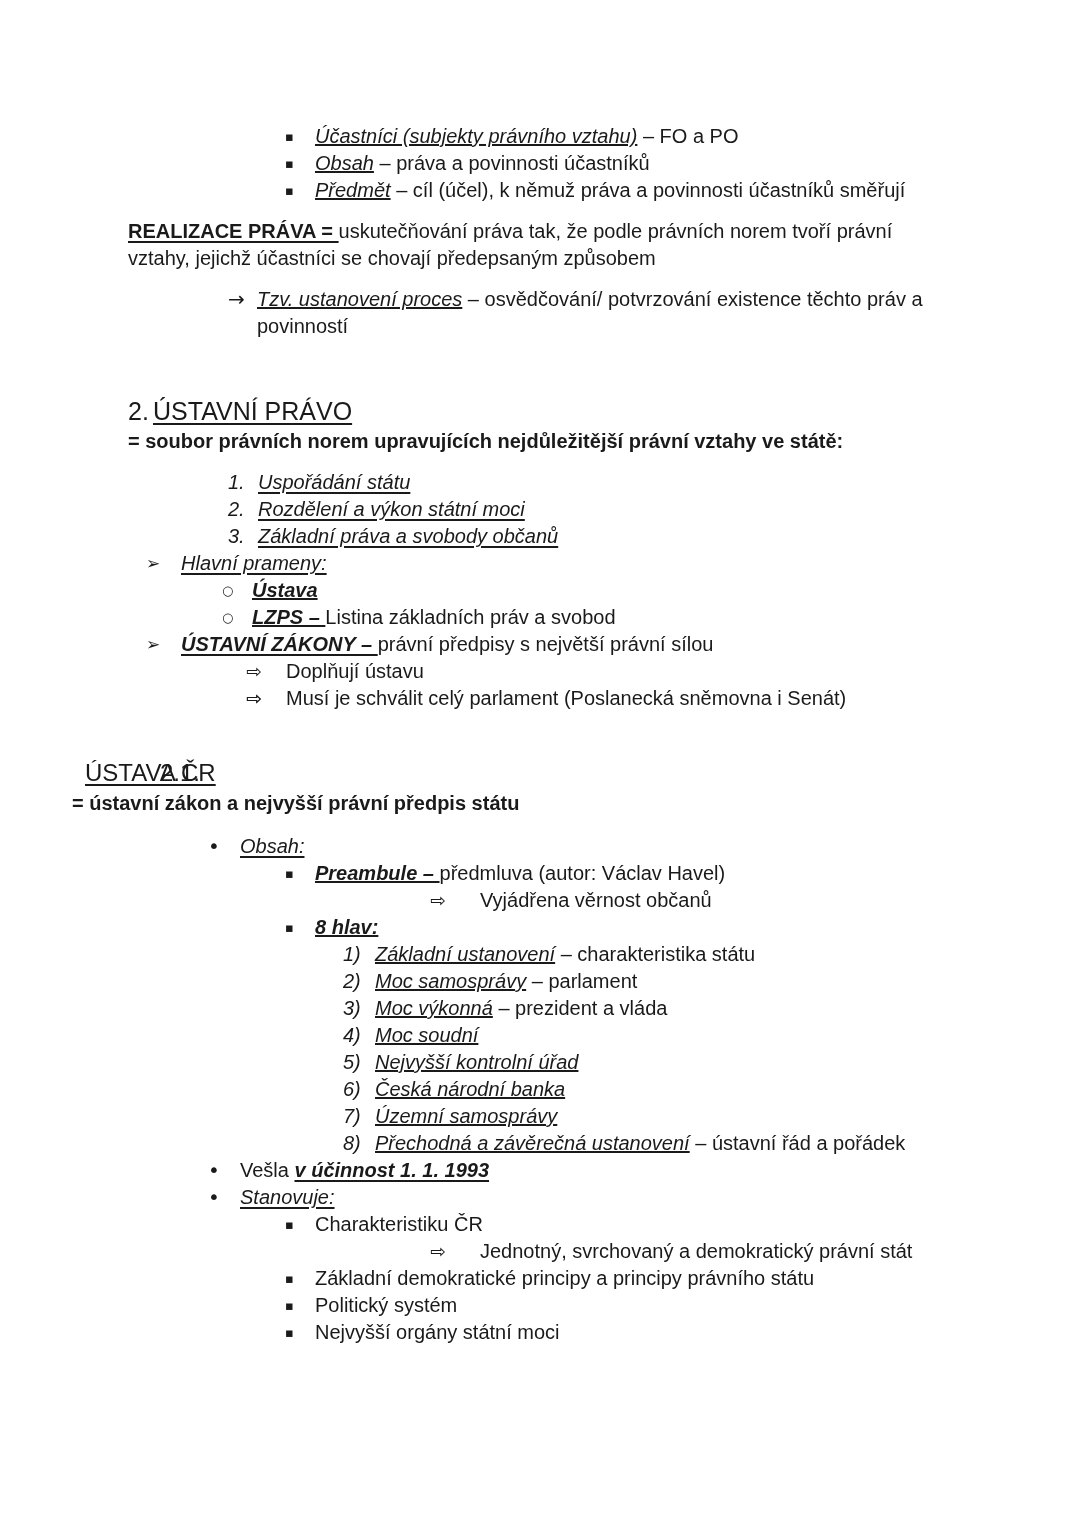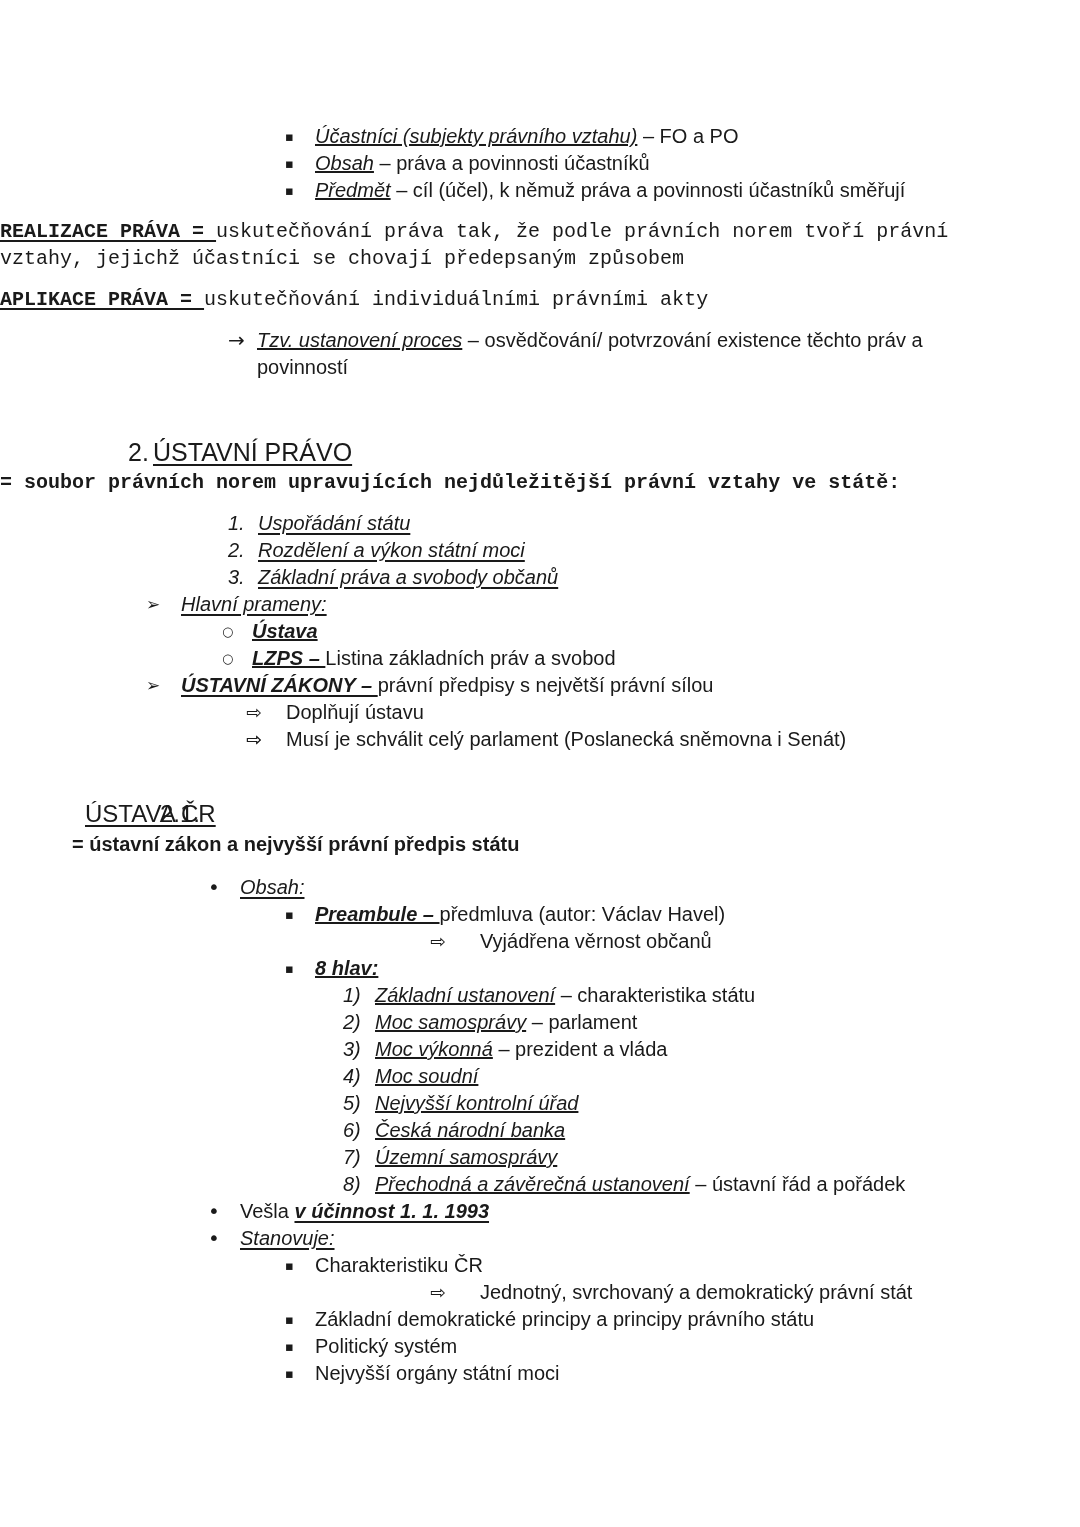--- a/index.html
+++ b/index.html
@@ -23,21 +23,21 @@
     box-sizing:border-box;
   }
   .marker{
     position:absolute;
     top:0;
     line-height:27px;
     font-family:"DejaVu Sans",sans-serif;
     font-style:normal;
   }
   
-  .k-p    {font-family:Liberation Mono, monospace;}
+  .k-p    {padding-left:128px;}
   .k-p2   {padding-left:72px;}
   .k-h2   {padding-left:153px;font-size:25px;line-height:34px;}
   .k-h2   .marker{left:128px;line-height:34px;font-size:25px;font-family:"Liberation Sans","DejaVu Sans",sans-serif;}
   .k-h21  {padding-left:85px;font-size:24px;line-height:34px;}
   .k-h21  .marker{left:160px;line-height:34px;font-size:24px;font-family:"Liberation Sans","DejaVu Sans",sans-serif;}
   .k-sq   {padding-left:315px;}
   .k-sq   .marker{left:285px;font-size:13px;}
   .k-arr  {padding-left:257px;}
   .k-arr  .marker{left:228px;font-size:20px;}
   .k-num  {padding-left:258px;}
@@ -60,21 +60,20 @@
 </style>
 </head>
 <body>
 
 <div class="page">
   <div id="doc-root">
       <div class="line k-sq"><span class="marker">▪</span><span class=" seg-i">Účastníci (subjekty právního vztahu)</span><span class=""> – FO a PO</span></div>
       <div class="line k-sq"><span class="marker">▪</span><span class=" seg-i">Obsah</span><span class=""> – práva a povinnosti účastníků</span></div>
       <div class="line k-sq"><span class="marker">▪</span><span class=" seg-i">Předmět</span><span class=""> – cíl (účel), k němuž práva a povinnosti účastníků směřují</span></div>
       <div class="line k-p" style="margin-top: 14px;"><span class=" seg-b seg-u">REALIZACE PRÁVA = </span><span class="">uskutečňování práva tak, že podle právních norem tvoří právní vztahy, jejichž účastníci se chovají předepsaným způsobem</span></div>
-      <div class="line k-p" style="margin-top: 14px;"><span class=" seg-b seg-u">APLIKACE PRÁVA = </span><span class="">uskutečňování individuálními právními akty</span></div>
       <div class="line k-arr" style="margin-top: 14px;"><span class="marker">→</span><span class=" seg-i">Tzv. ustanovení proces</span><span class=""> – osvědčování/ potvrzování existence těchto práv a povinností</span></div>
       <div class="line k-h2" style="margin-top: 54px;"><span class="marker">2.</span><span class=" seg-u">ÚSTAVNÍ PRÁVO</span></div>
       <div class="line k-p"><span class=" seg-b">= soubor právních norem upravujících nejdůležitější právní vztahy ve státě:</span></div>
       <div class="line k-num" style="margin-top: 14px;"><span class="marker">1.</span><span class=" seg-i seg-u">Uspořádání státu</span></div>
       <div class="line k-num"><span class="marker">2.</span><span class=" seg-i seg-u">Rozdělení a výkon státní moci</span></div>
       <div class="line k-num"><span class="marker">3.</span><span class=" seg-i seg-u">Základní práva a svobody občanů</span></div>
       <div class="line k-chev"><span class="marker">➢</span><span class=" seg-i seg-u">Hlavní prameny:</span></div>
       <div class="line k-circ"><span class="marker">○</span><span class=" seg-b seg-i">Ústava</span></div>
       <div class="line k-circ"><span class="marker">○</span><span class=" seg-b seg-i">LZPS – </span><span class="">Listina základních práv a svobod</span></div>
       <div class="line k-chev"><span class="marker">➢</span><span class=" seg-b seg-i seg-u">ÚSTAVNÍ ZÁKONY – </span><span class="">právní předpisy s největší právní sílou</span></div>

